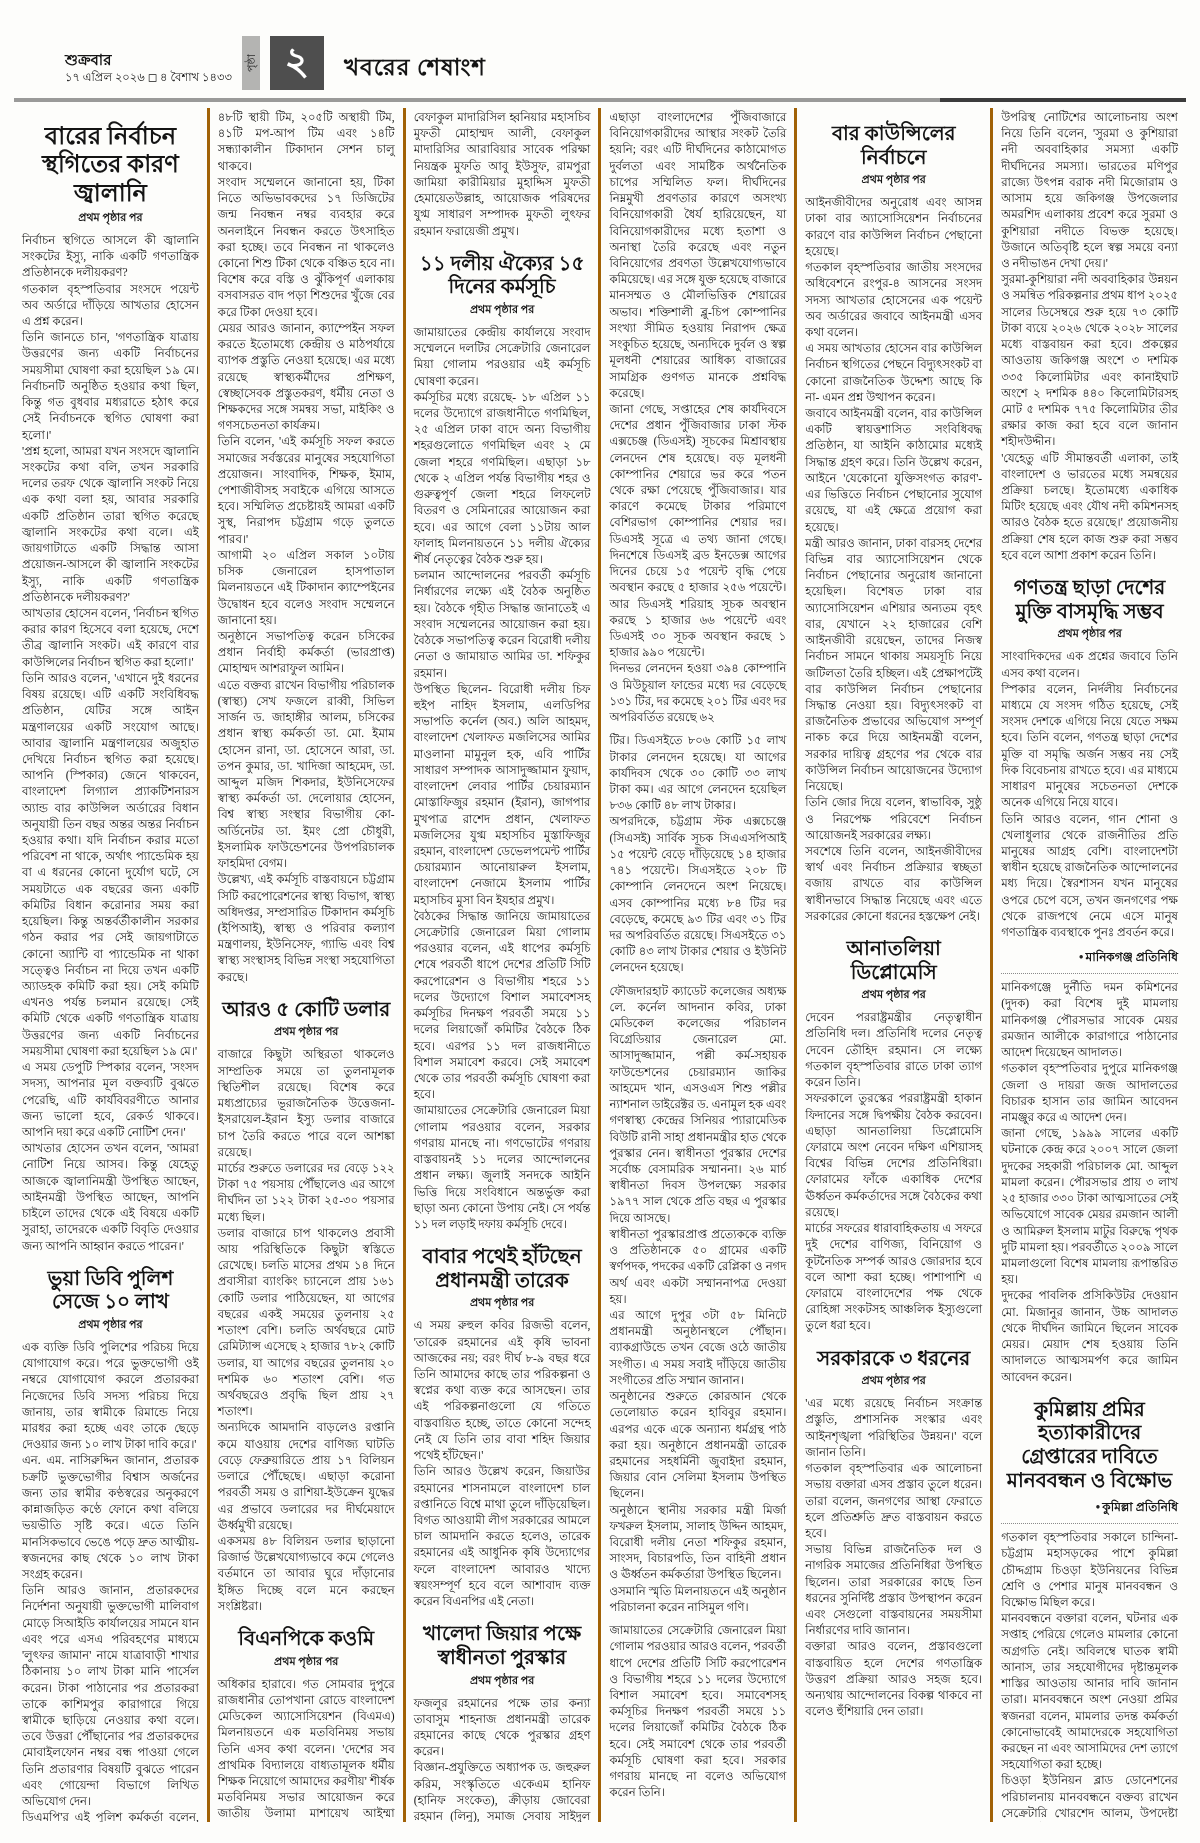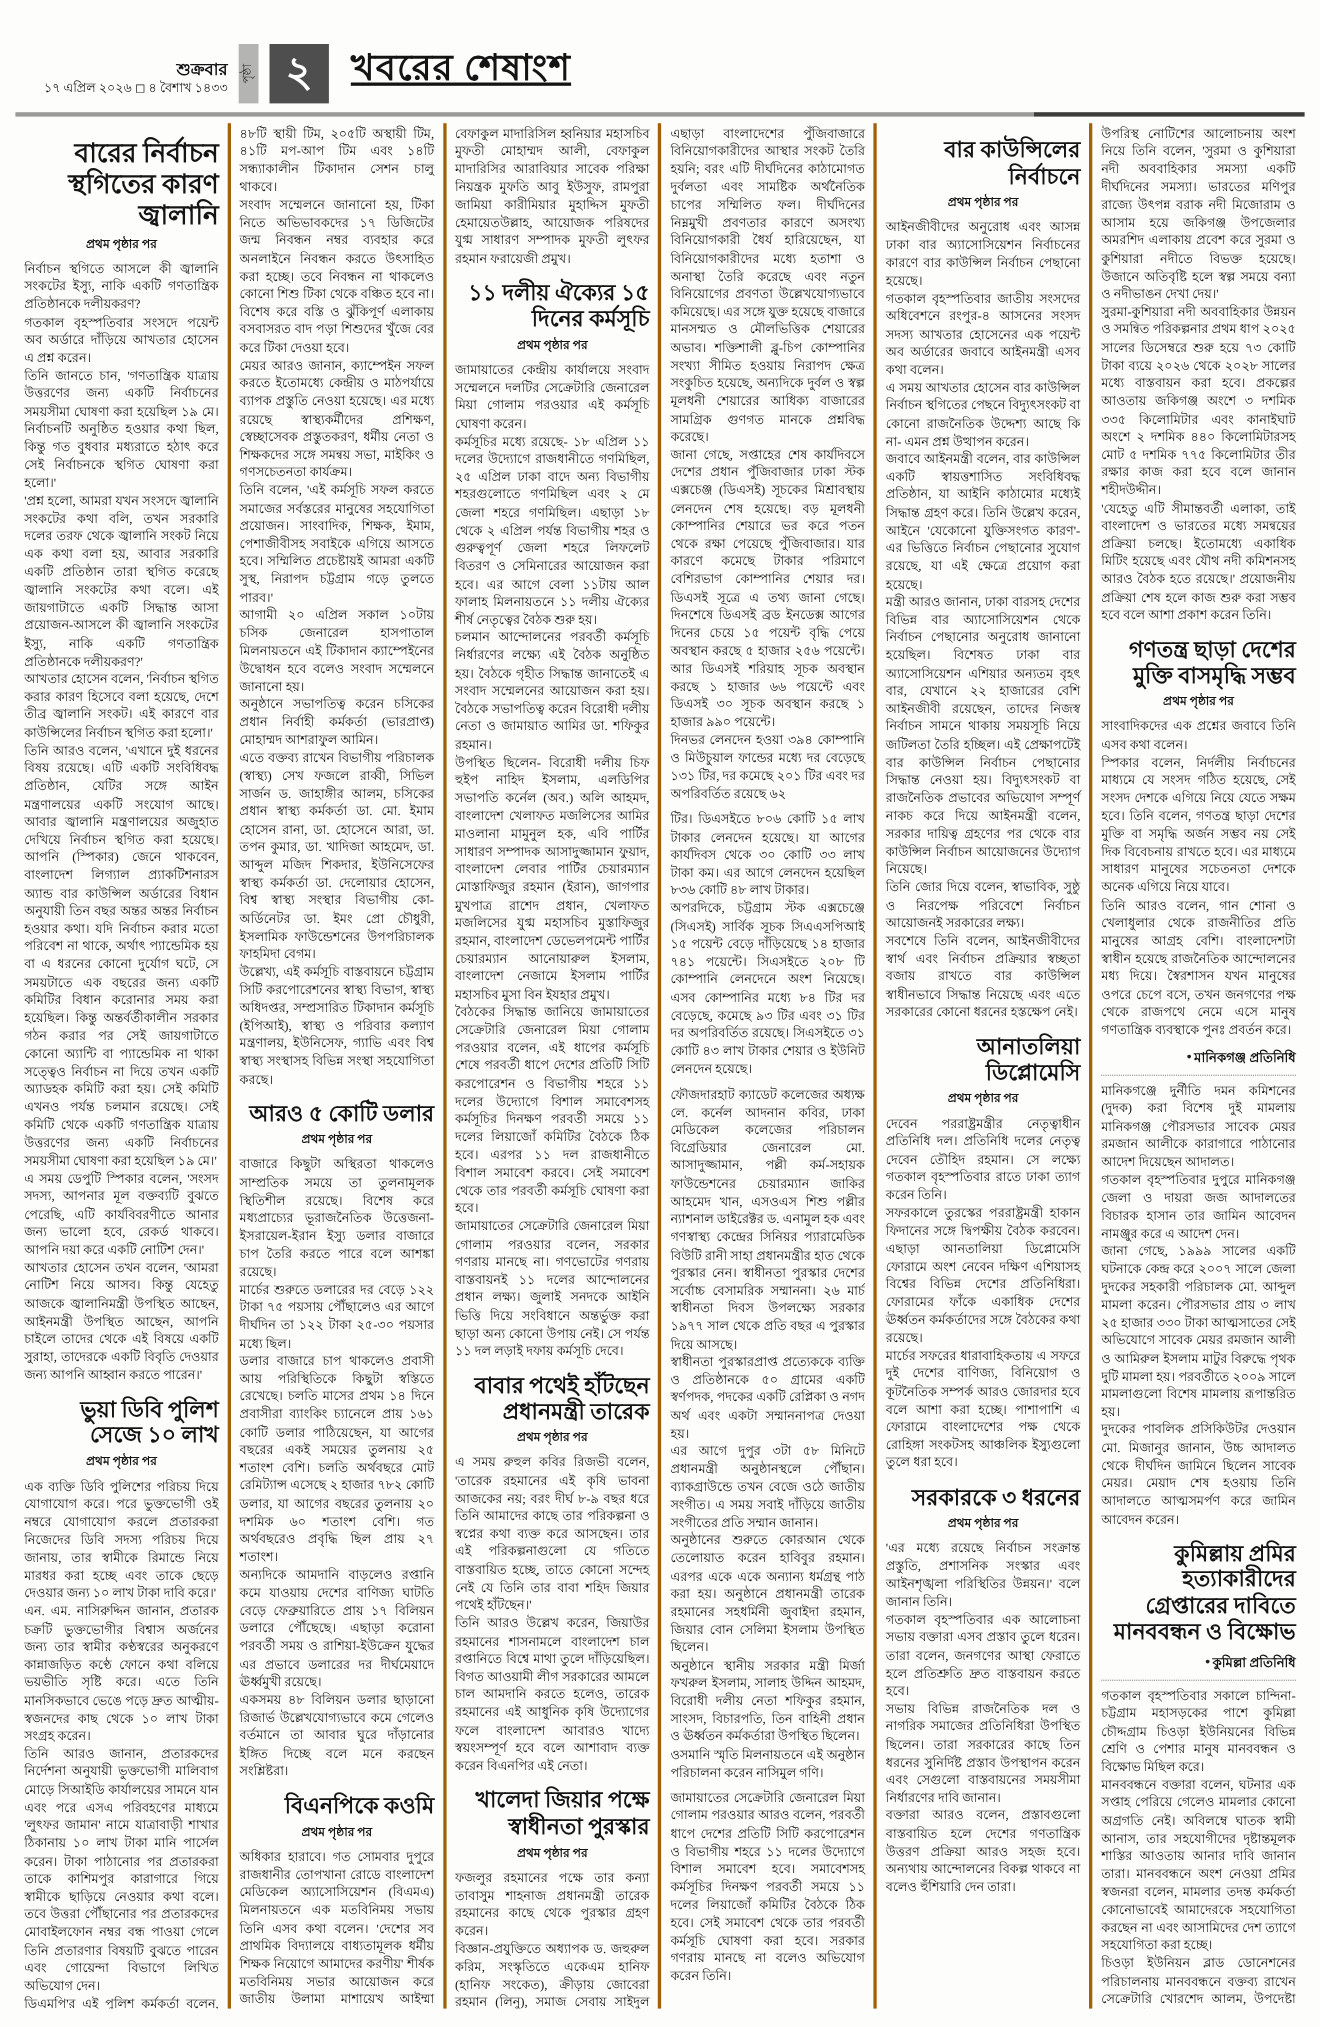--- a/index.html
+++ b/index.html
@@ -1,39 +1,39 @@
 <!DOCTYPE html>
 <html lang="bn"><head>
 <meta charset="utf-8">
 <style>
   html,body{margin:0;padding:0;background:#f6f6f4;}
   .sheet{position:relative;width:1200px;height:1843px;background:#fdfdfb;margin:0 auto;
          font-family:"Liberation Serif","DejaVu Serif",serif;color:#141414;overflow:hidden;}
   
   .hdr{display:flex;align-items:flex-end;gap:10px;padding:36px 18px 0 40px;}
-  .date-block{text-align:right;line-height:1.25;padding-bottom:6px;}
+  .date-block{line-height:1.25;padding-bottom:6px;margin-left:25px;}
   .weekday{font-size:15px;font-weight:bold;}
   .dateline{font-size:11.5px;}
   .pageword{background:#b4b4b2;color:#2c2c2c;width:18px;height:54px;display:flex;
             align-items:center;justify-content:center;font-size:11px;
             writing-mode:vertical-rl;transform:rotate(180deg);}
   .pagenum{background:#4e4e4e;color:#fff;width:54px;height:54px;display:flex;
            align-items:center;justify-content:center;font-size:38px;font-weight:bold;}
-  .section-title{font-size:33px;font-weight:bold;padding:0 6px 2px 10px;letter-spacing:1px;text-decoration:underline;}
+  .section-title{font-size:23px;font-weight:bold;padding:0 6px 2px 10px;letter-spacing:1px;}
   .masthead{margin-left:auto;text-align:right;padding-right:14px;padding-bottom:2px;}
   .tagline{font-size:9px;color:#333;letter-spacing:1px;}
   .brand{font-size:40px;font-weight:bold;line-height:1;letter-spacing:1px;
          text-shadow:1px 1px 0 #000;}
   .rule{height:4px;margin:8px 14px 6px 14px;background:linear-gradient(to right,#9a9a99 79%,#3c3c3c 79%);}
   
   .cols{display:flex;align-items:stretch;padding:0 14px;}
   .col{flex:1 1 0;min-width:0;padding:2px 8px 0 8px;border-left:3px solid #a16207;
        height:1712px;overflow:hidden;}
   .col:first-child{border-left:none;}
-  .h{font-weight:bold;font-size:20px;line-height:1.18;text-align:right;margin:12px 0 2px 0;}
+  .h{font-weight:bold;font-size:20px;line-height:1.18;text-align:center;margin:12px 0 2px 0;}
   .h.big{font-size:24px;}
   .sub{font-size:11px;font-weight:bold;text-align:center;margin:0 0 5px 0;}
   .byline{font-size:12px;font-weight:bold;margin:6px 0 6px 0;padding-bottom:5px;
           border-bottom:1px dotted #8a8a8a;text-align:right;}
   .byline .dot{font-size:8px;vertical-align:2px;color:#222;}
   .b{font-size:11.6px;line-height:1.4;text-align:justify;margin:0 0 7px 0;
      white-space:pre-line;word-break:break-word;}
 </style>
 </head>
 <body>

